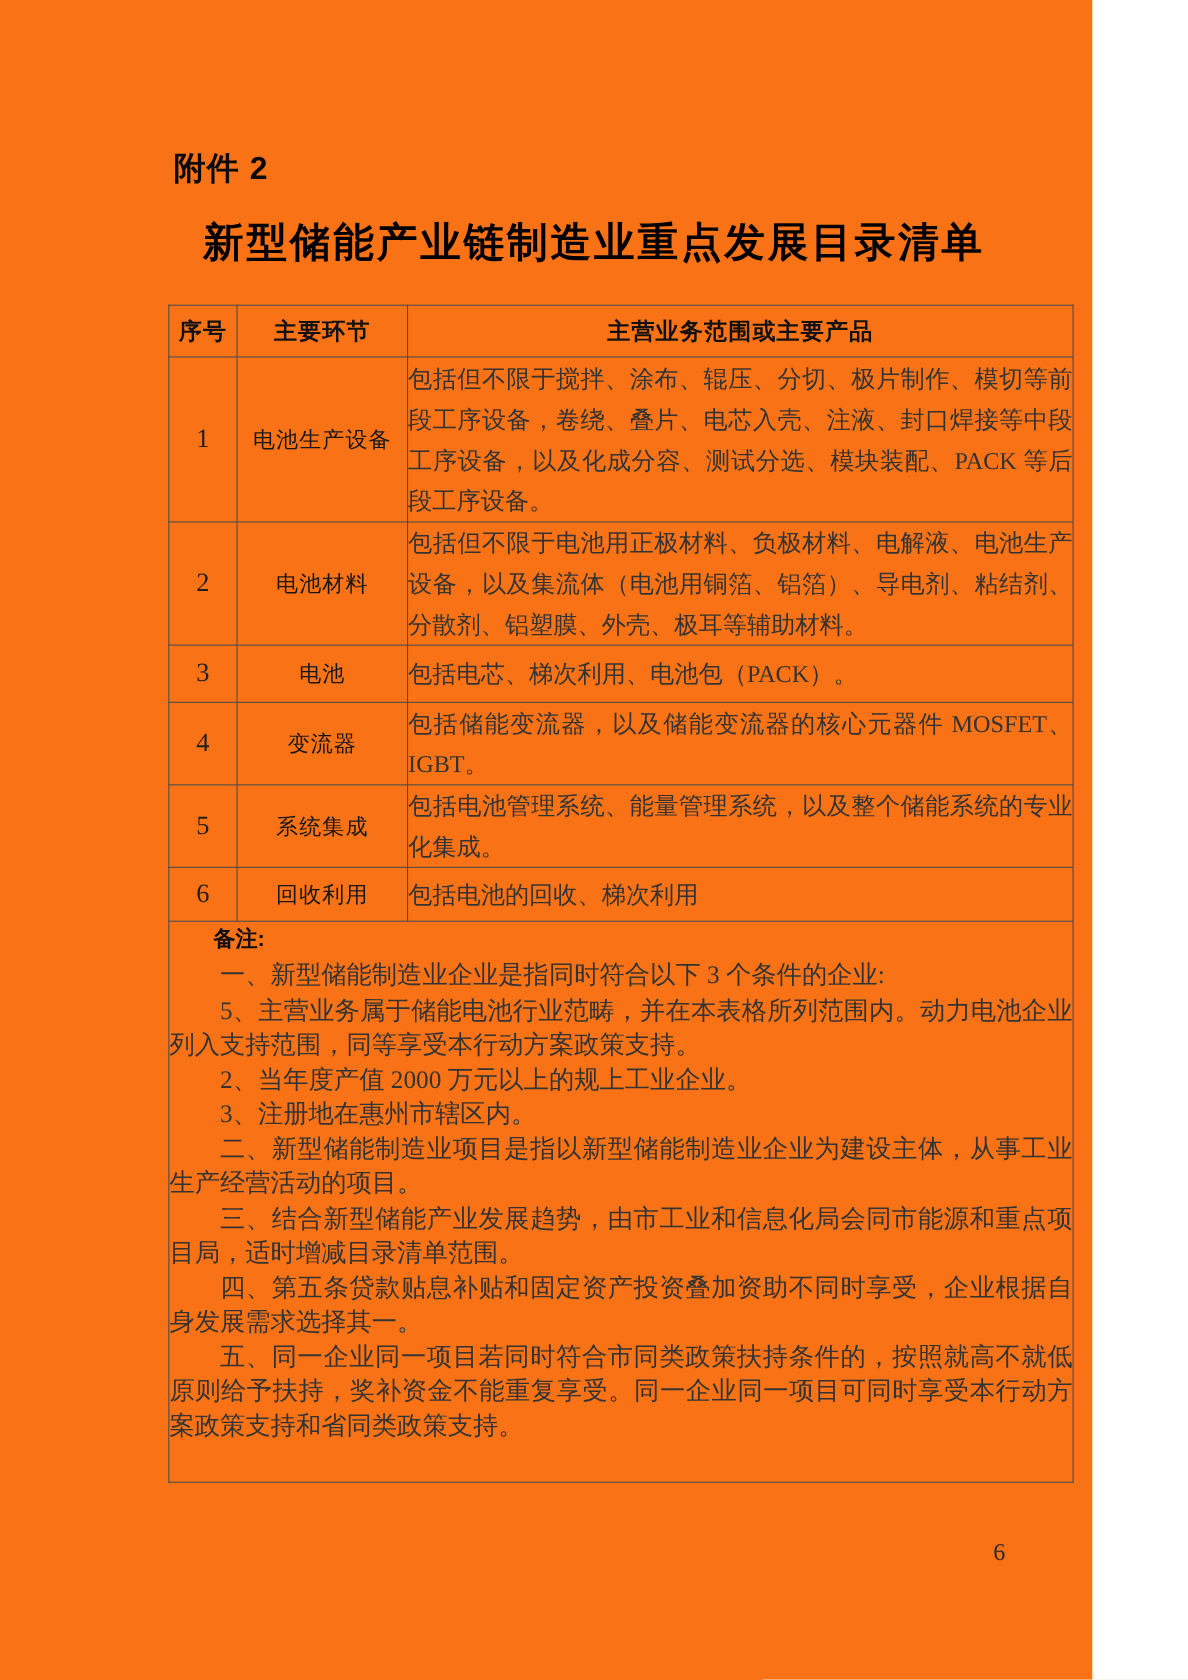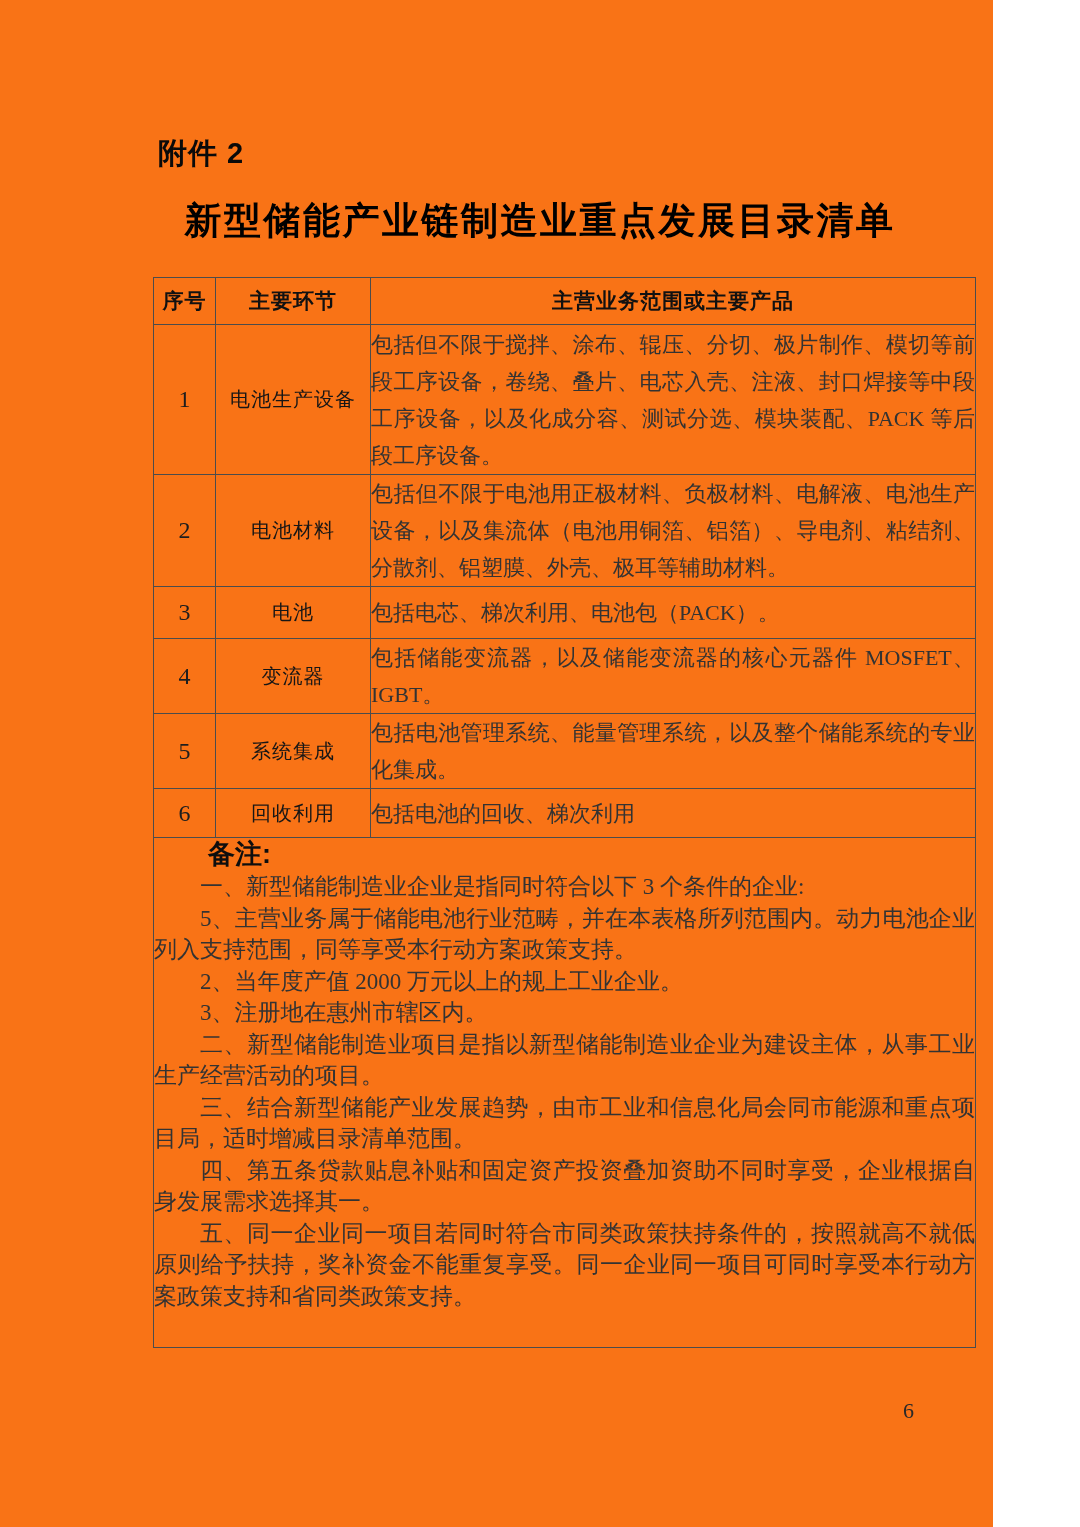--- a/index.html
+++ b/index.html
@@ -89,21 +89,21 @@
     text-align: justify;
   }
   td.notes {
     vertical-align: top;
     padding: 12px 2px 0 8px;
   }
   td.notes .note-label {
     margin: 0;
     font-family: "Liberation Sans", sans-serif;
     font-weight: bold;
-    font-size: 27px;
+    font-size: 20px;
     line-height: 33px;
     text-indent: 2em;
     color: #0e0e0e;
   }
   td.notes .note {
     margin: 0;
     font-size: 23px;
     line-height: 31.5px;
     text-indent: 2em;
     text-align: justify;

